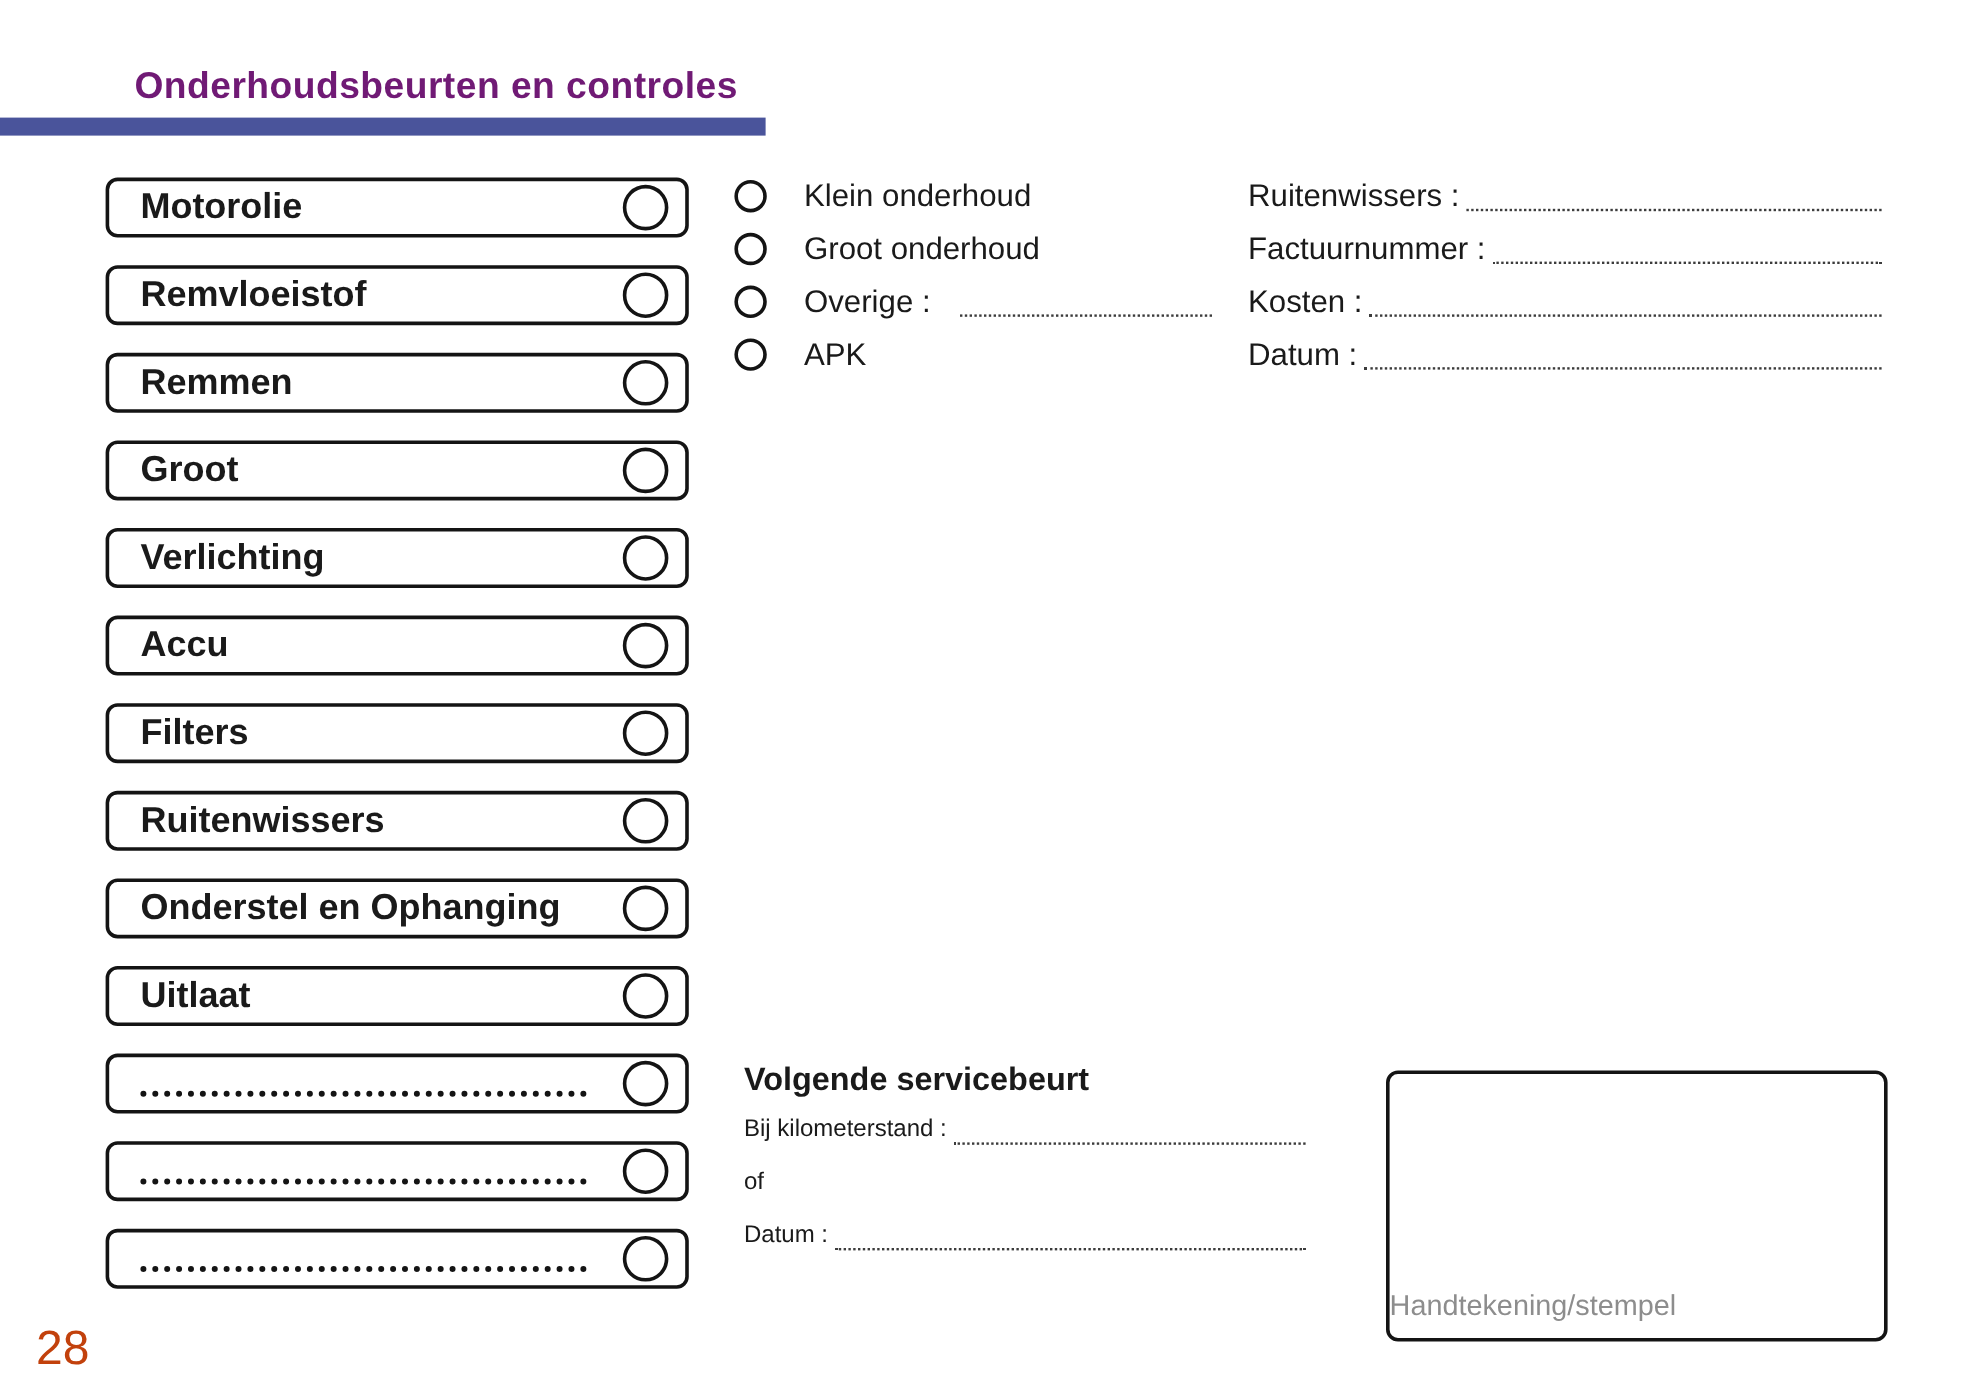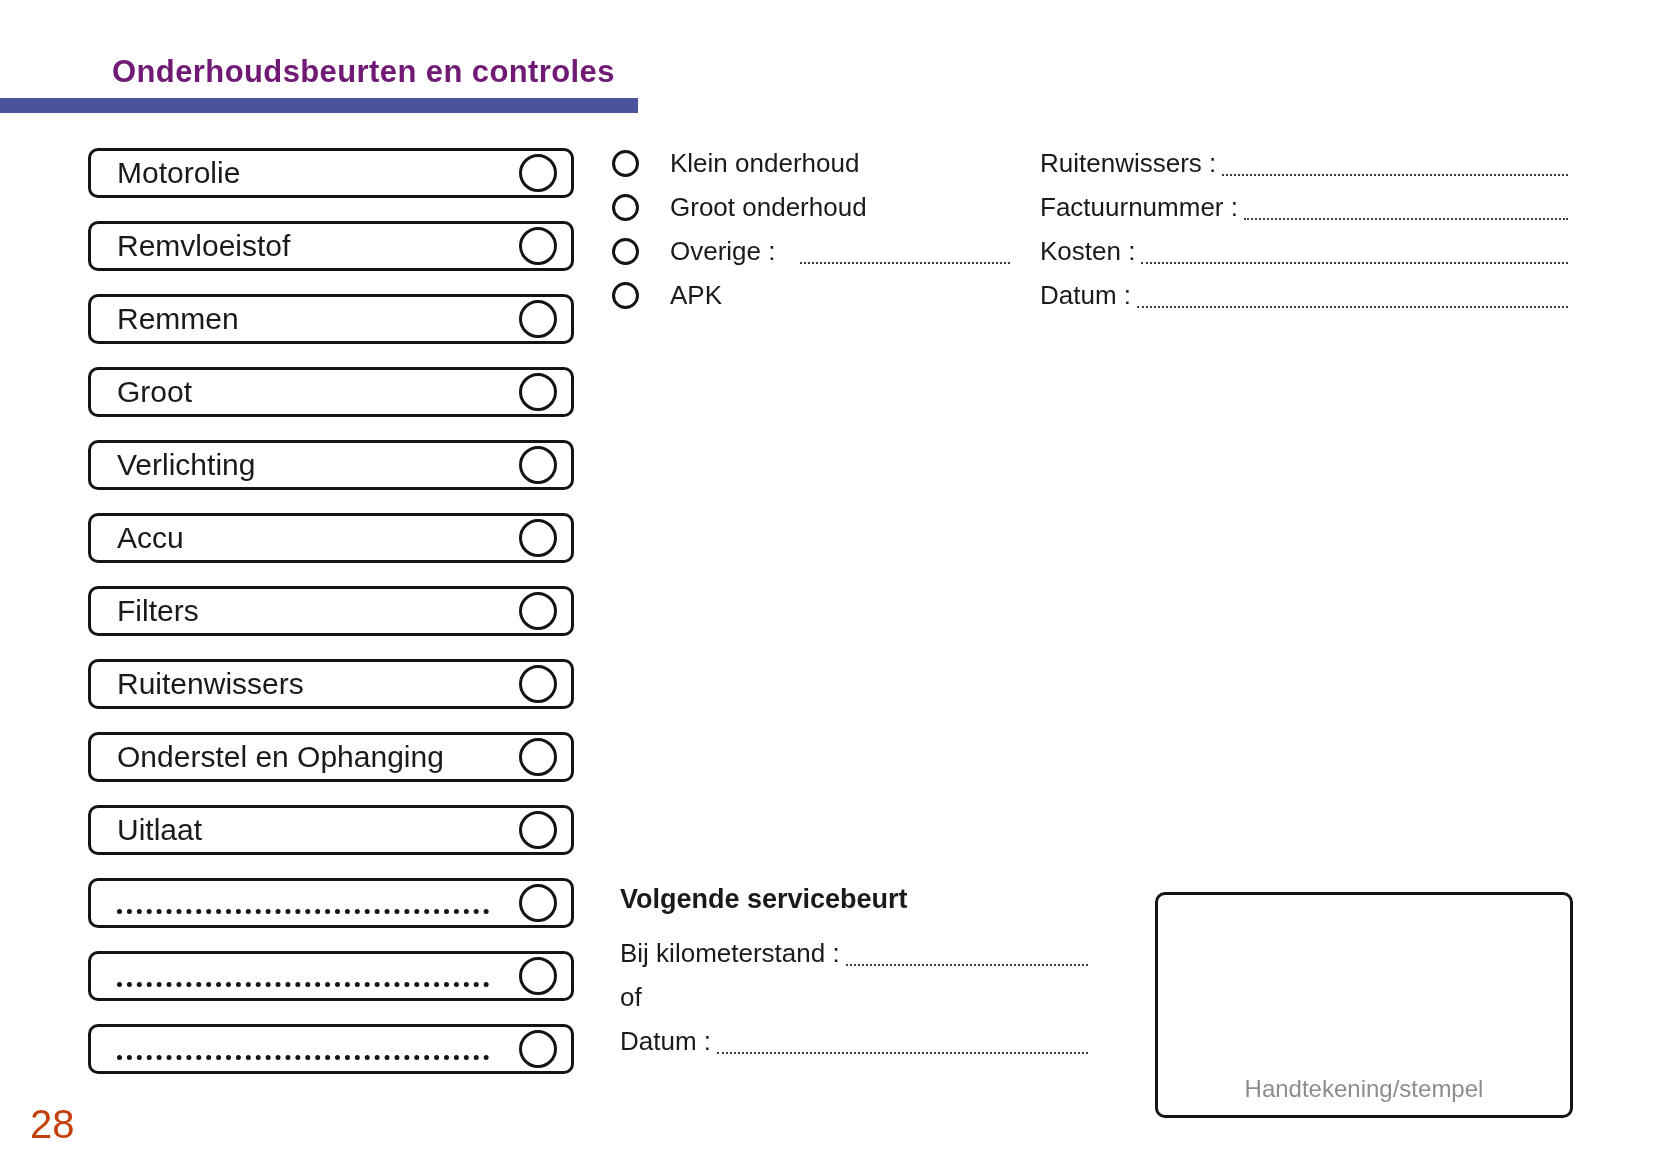--- a/index.html
+++ b/index.html
@@ -6,21 +6,21 @@
   body { font-family:"Liberation Sans", sans-serif; color:#1a1a1a; }
   .page { position:relative; width:1653px; height:1165px; background:#ffffff; overflow:hidden; }
 
   .title { position:absolute; left:112px; top:54px; font-size:31px; font-weight:bold; letter-spacing:0.4px; color:#701a75; }
   .accent-bar { position:absolute; left:0; top:98px; width:638px; height:15px; background:#4a549b; }
 
   
   .checklist { position:absolute; left:88px; top:148px; }
   .check-box { width:486px; height:50px; border:3px solid #141414; border-radius:10px;
                display:flex; align-items:center; justify-content:space-between;
-               padding:0 14px 0 26px; box-sizing:border-box; margin-bottom:23px; background:#fff; }
+               padding:0 14px 0 26px; box-sizing:border-box; margin-bottom:23px; background:#fff;font-weight:bold; }
   .check-box .box-label { font-size:30px; white-space:nowrap; }
   .blank-leader { width:372px; border-bottom:5px dotted #141414; height:0; align-self:flex-end; margin-bottom:11px; }
   .circle { width:38px; height:38px; border:3px solid #141414; border-radius:50%; box-sizing:border-box; flex:none; background:#fff; }
 
   
   .options { position:absolute; left:612px; top:141px; width:398px; }
   .option-row { display:flex; align-items:center; height:44px;gap:18px; }
   .radio { width:27px; height:27px; border:3px solid #141414; border-radius:50%; box-sizing:border-box; margin-right:13px; flex:none; background:#fff; }
   .opt-label { font-size:26px; white-space:nowrap; }
   .dots { flex:1; border-bottom:2px dotted #3c3c3c; align-self:flex-end; margin-bottom:9px; margin-left:6px; min-width:30px; }
@@ -32,28 +32,28 @@
 
   
   .remarks { position:absolute; left:620px; top:336px; width:950px; height:526px;
              border:3px solid #141414; border-radius:7px; box-sizing:border-box;
              padding:14px 30px 0 32px; background:#fff; }
   .remarks-title { font-size:30px; }
   .mline { height:42px; border-bottom:2px dotted #3c3c3c; }
 
   
   .next-service { position:absolute; left:620px; top:884px; width:468px; }
-  .ns-title { font-size:27px; font-weight:bold; margin-bottom:16px; }
+  .ns-title { font-size:27px; font-weight:bold; margin-bottom:4px; }
   .ns-row { display:flex; height:44px; }
-  .ns-label { font-size:26px; white-space:nowrap; align-self:center;text-align:center; }
+  .ns-label { font-size:20px; white-space:nowrap; align-self:center;text-align:center; }
 
   
   .signature { position:absolute; left:1155px; top:892px; width:418px; height:226px;
                border:3px solid #141414; border-radius:10px; box-sizing:border-box; background:#fff; }
-  .signature .sig-label { position:absolute; left:0; right:0; bottom:12px; text-align:center;
+  .signature .sig-label { position:absolute; left:0; right:0; bottom:12px; 
                           color:#8d8d8d; font-size:24px;margin-top:36px; }
 
   .page-number { position:absolute; left:30px; top:1102px; font-size:40px; color:#c2410c; }
 </style>
 </head>
 <body>
 
 <div class="page">
 
   <div class="title">Onderhoudsbeurten en controles</div>

